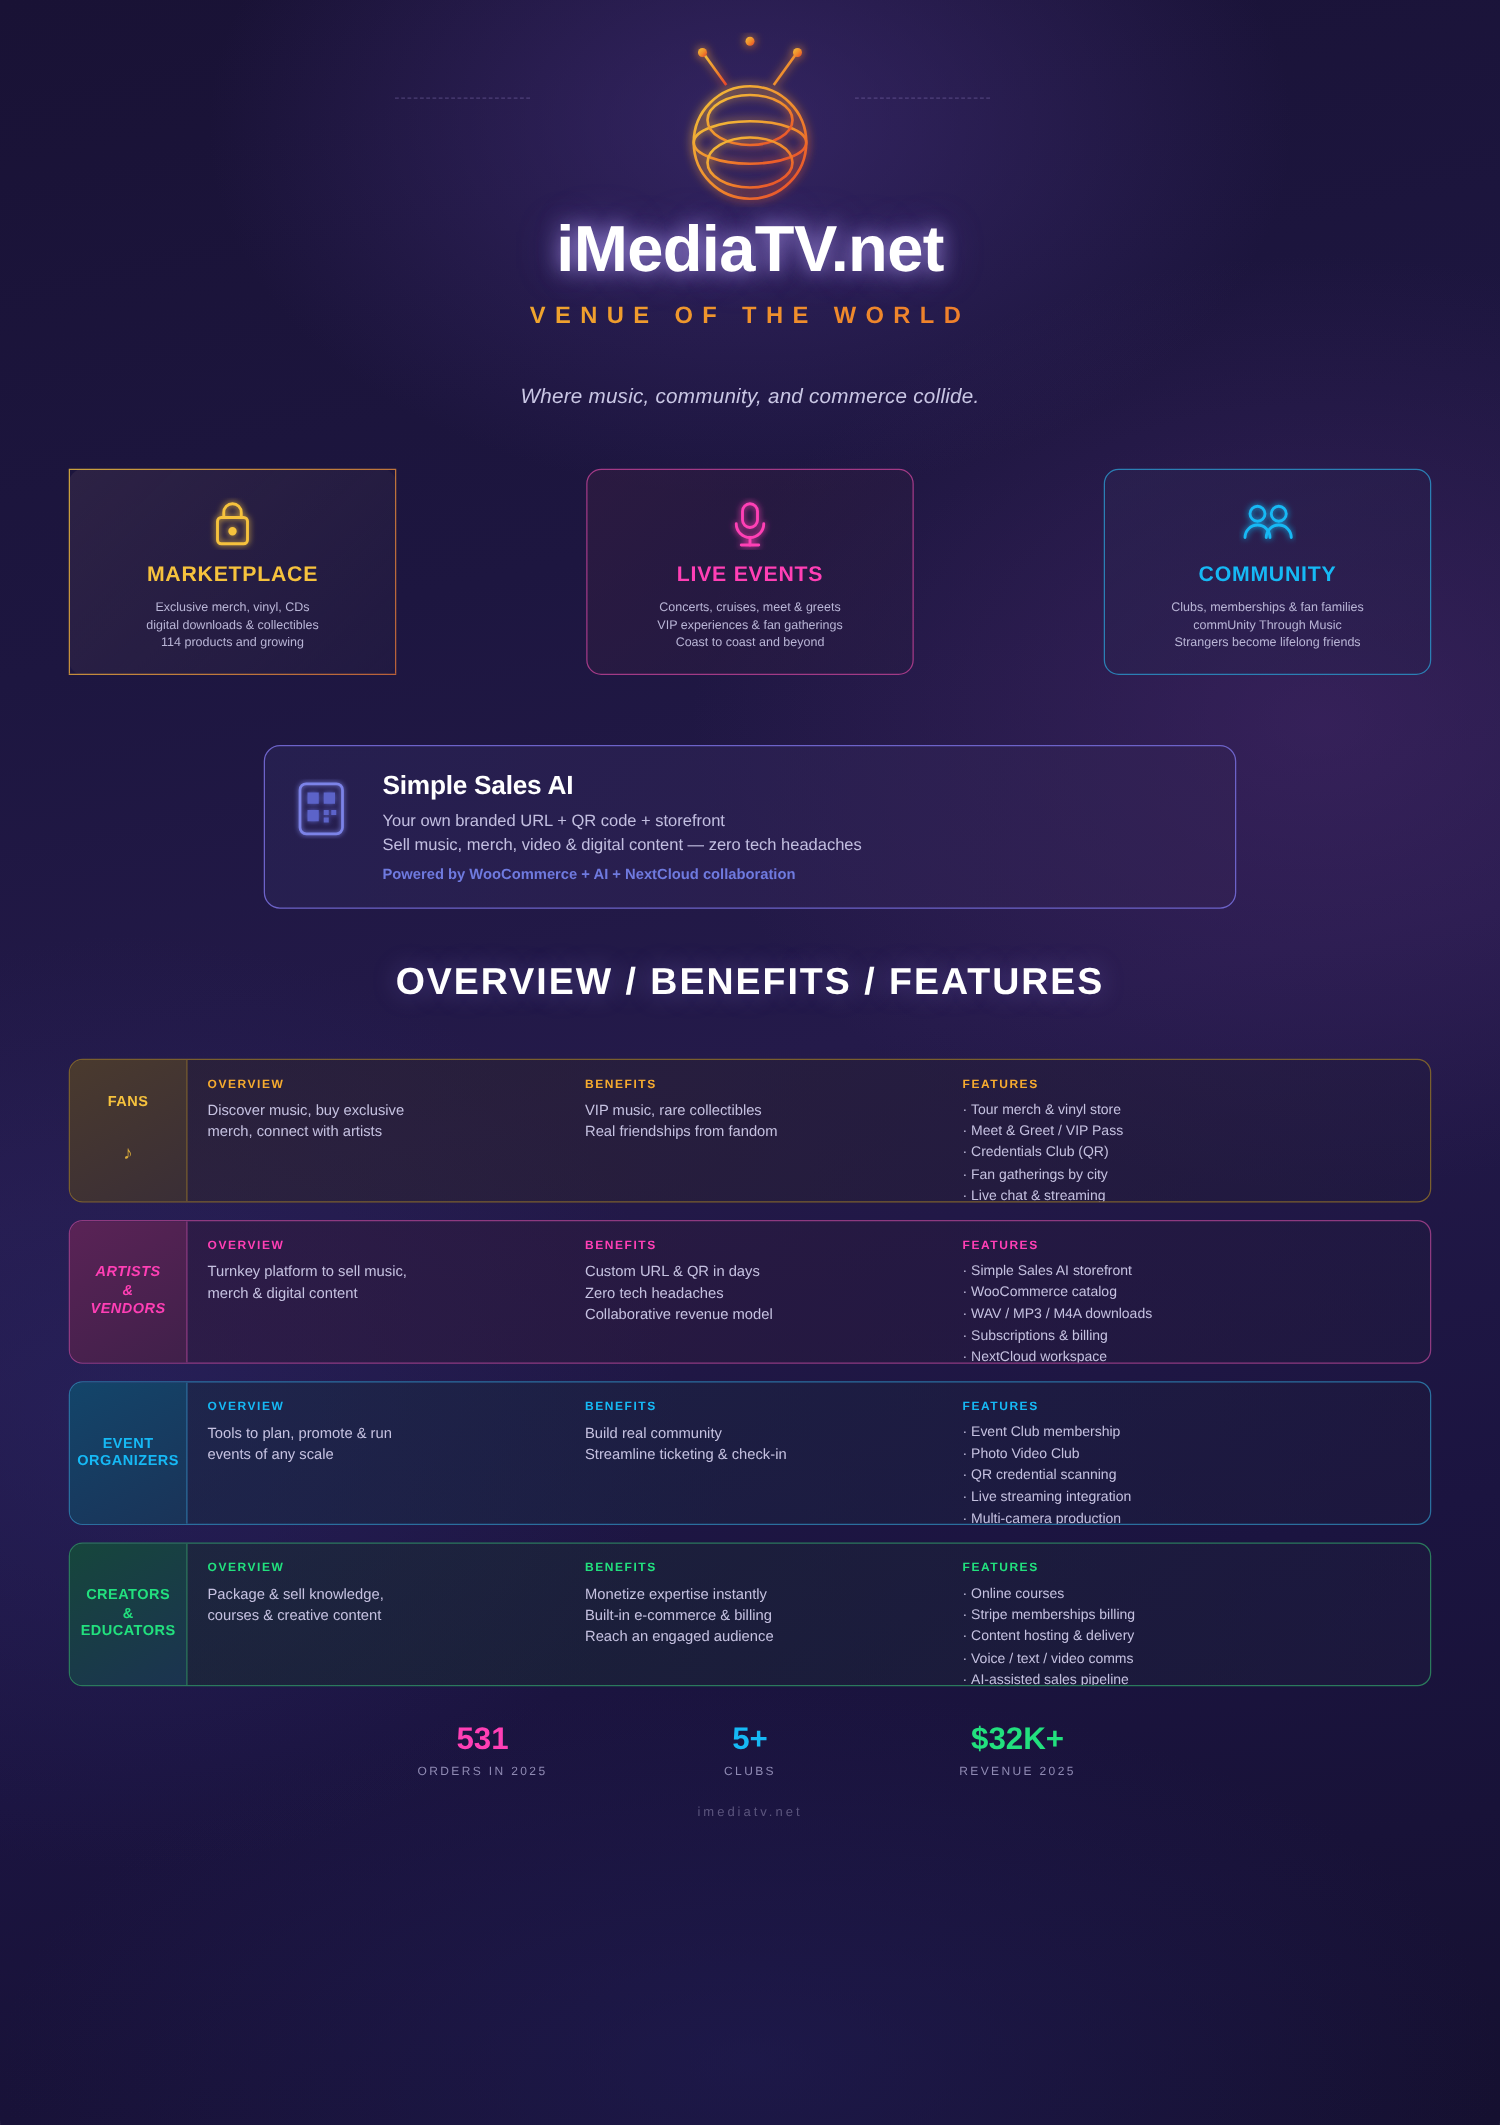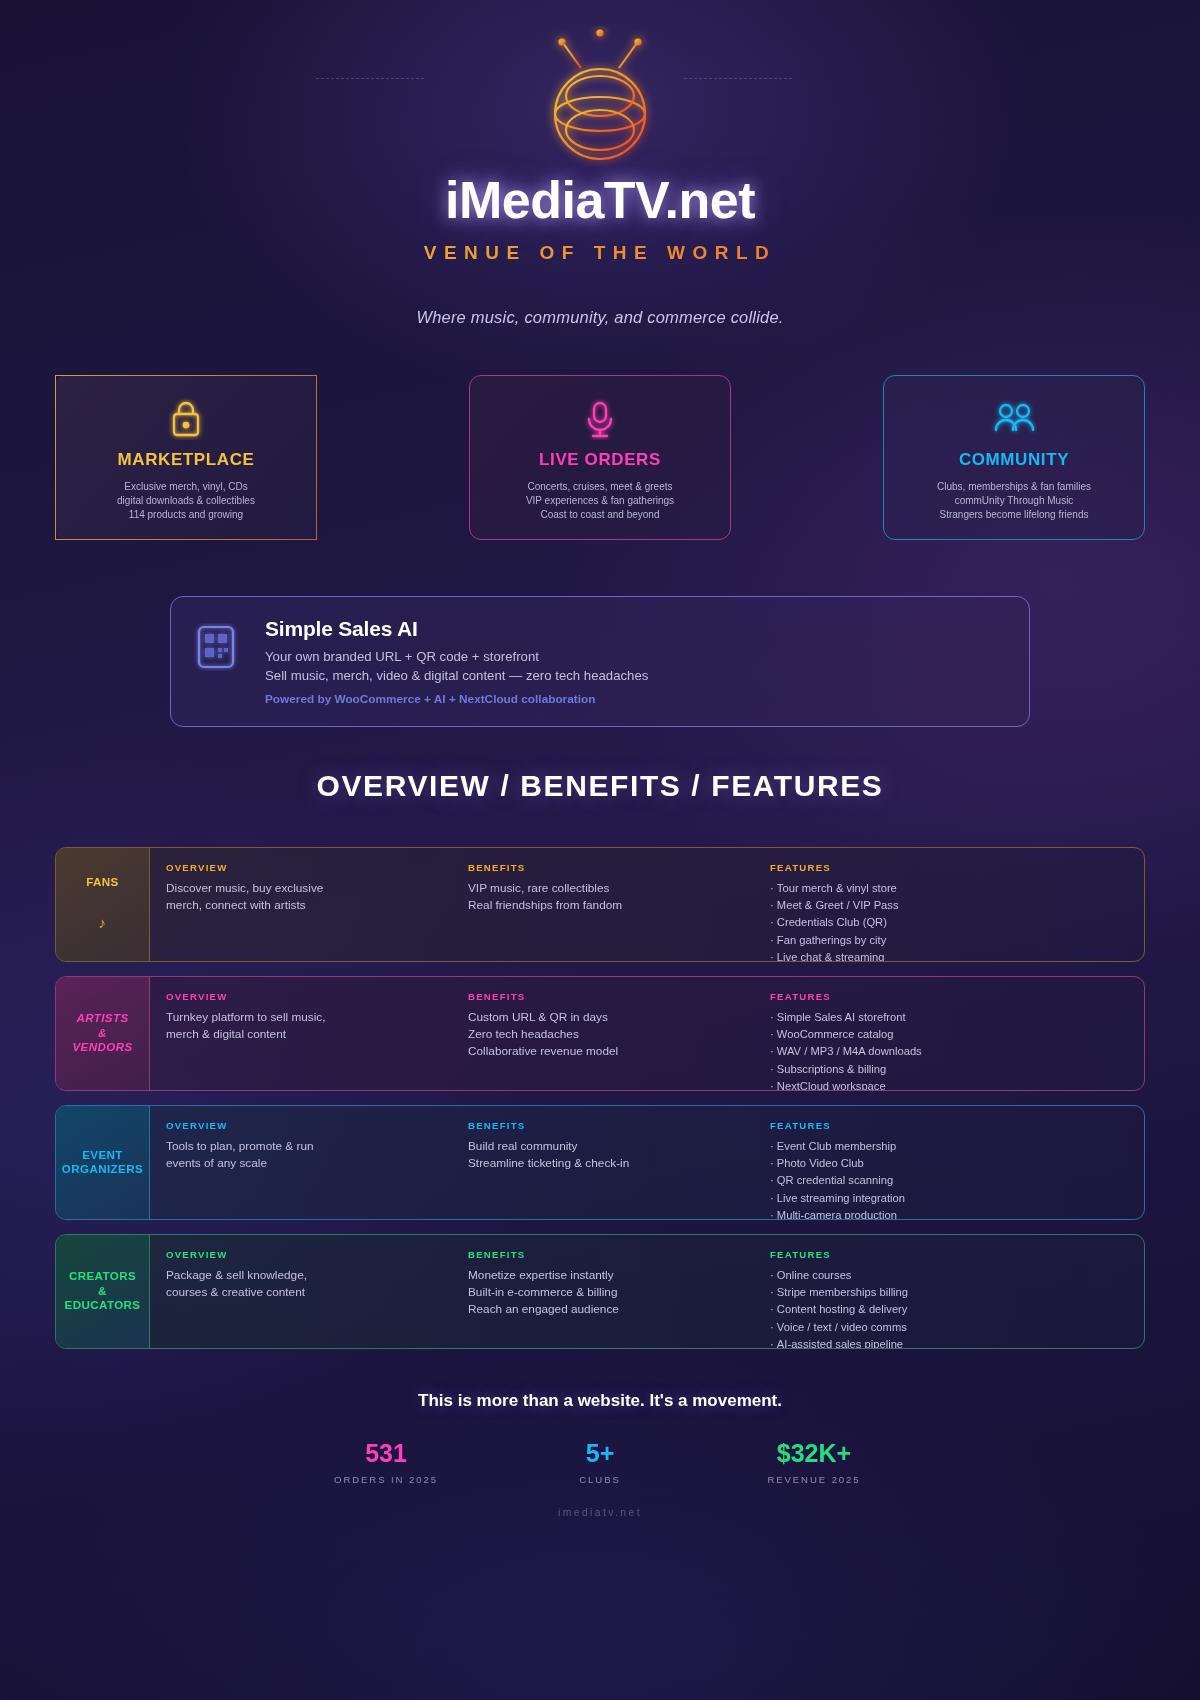--- a/index.html
+++ b/index.html
@@ -70,21 +70,21 @@
     background: linear-gradient(135deg, rgba(44,36,82,.52), rgba(36,30,70,.30)); }
   .p-comm h3 { color:#16b9f5; }
 
   .dash { position:absolute; top: 78px; height:1px; border-top:1px dashed rgba(170,150,220,.30); }
   .dash.d1 { left: 316px; width: 108px; }
   .dash.d2 { left: 684px; width: 108px; }
 
   
   .banner-wrap { padding: 56px 0 0; display:flex; justify-content:center; }
   .banner {
-    width: 860px; border-radius: 13px; padding: 20px 26px 20px 22px;
+    width: 778px; border-radius: 13px; padding: 20px 26px 20px 22px;
     display:flex; align-items:flex-start; gap: 26px;
     border: 1.4px solid #6d63c9;
     background: linear-gradient(120deg, rgba(40,34,84,.72), rgba(52,34,84,.58));
   }
   .banner .qr { flex: 0 0 auto; margin-top: 6px; }
   .banner h2 { font-size: 21px; font-weight: 700; color:#fff; letter-spacing:-.2px; }
   .banner .l1, .banner .l2 { font-size: 13.2px; color:#c2bee0; margin-top: 8px; }
   .banner .l2 { margin-top: 4px; }
   .banner .pow { font-size: 11.8px; font-weight: 700; color:#6f7adf; margin-top: 9px; }
 
@@ -233,21 +233,21 @@
               </filter>
             </defs>
           <g filter="url(#p1)" fill="none" stroke="#ff3fb5" stroke-width="2.3" stroke-linecap="round">
             <rect x="14" y="5" width="12" height="19" rx="6"></rect>
             <path d="M9 21a11 11 0 0 0 22 0"></path>
             <line x1="20" y1="32" x2="20" y2="38"></line>
             <line x1="13" y1="38" x2="27" y2="38"></line>
           </g>
         </svg>
       </div>
-      <h3>LIVE ORDERS</h3>
+      <h3>LIVE EVENTS</h3>
       <p>Concerts, cruises, meet &amp; greets</p>
       <p>VIP experiences &amp; fan gatherings</p>
       <p>Coast to coast and beyond</p>
     </div>
 
     <div class="pillar p-comm">
       <div class="picon">
         <svg width="46" height="42" viewBox="0 0 46 42">
           <defs>
               <filter id="c1" x="-60%" y="-60%" width="220%" height="220%">
@@ -417,21 +417,20 @@
           <div class="flist">·&nbsp;<span>Stripe memberships billing</span></div>
           <div class="flist">·&nbsp;<span>Content hosting &amp; delivery</span></div>
           <div class="flist">·&nbsp;<span>Voice / text / video comms</span></div>
           <div class="flist">·&nbsp;<span>AI-assisted sales pipeline</span></div>
         </div>
       </div>
     </div>
 
   </div>
 
-  <div class="movement">This is more than a website. It's a movement.</div>
 
   <div class="stats">
     <div class="stat s2">
       <div class="num">531</div>
       <div class="lbl">ORDERS IN 2025</div>
     </div>
     <div class="stat s3">
       <div class="num">5+</div>
       <div class="lbl">CLUBS</div>
     </div>

